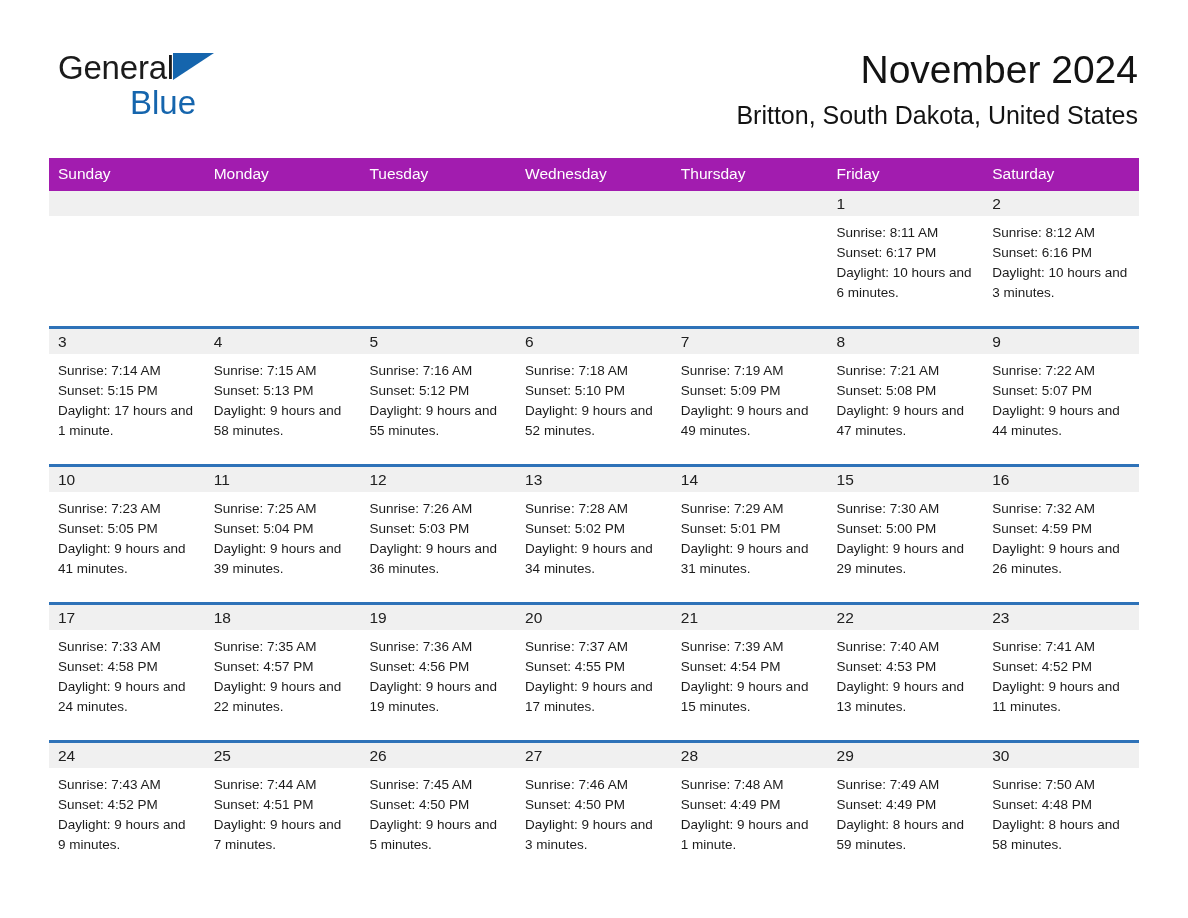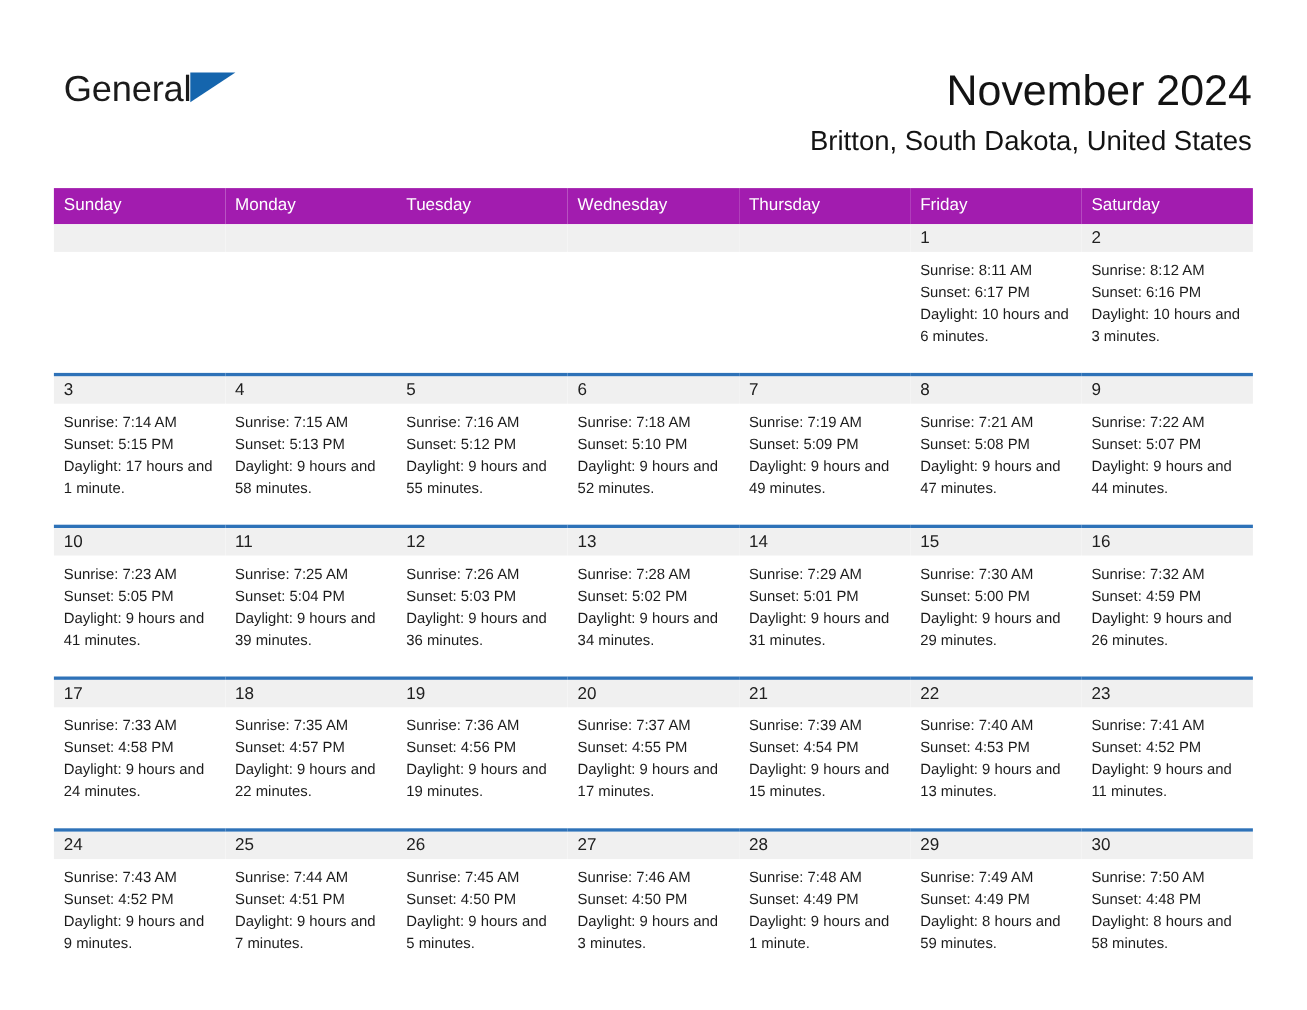--- a/index.html
+++ b/index.html
@@ -20,21 +20,20 @@
     width: 1188px;
     height: 918px;
     box-sizing: border-box;
   }
 
   
   .header {
     position: relative;
     height: 110px;
     padding: 0 30px;
-    margin-top: 13px;
   }
 
   .brand {
     position: absolute;
     left: 58px;
     top: 48px;
     width: 220px;
     height: 78px;
   }
   .brand-line1 {
@@ -151,20 +150,21 @@
 <body>
 
 <div class="page">
 
   <div class="header">
 
     <div class="brand">
       <div class="brand-line1">
         <span class="brand-general">General</span><span class="brand-tri"></span>
       </div>
+      <div class="brand-line2">Blue</div>
     </div>
 
     <div class="title-block">
       <div class="month-title">November 2024</div>
       <div class="location-title">Britton, South Dakota, United States</div>
     </div>
 
   </div>
 
   <table class="calendar">

